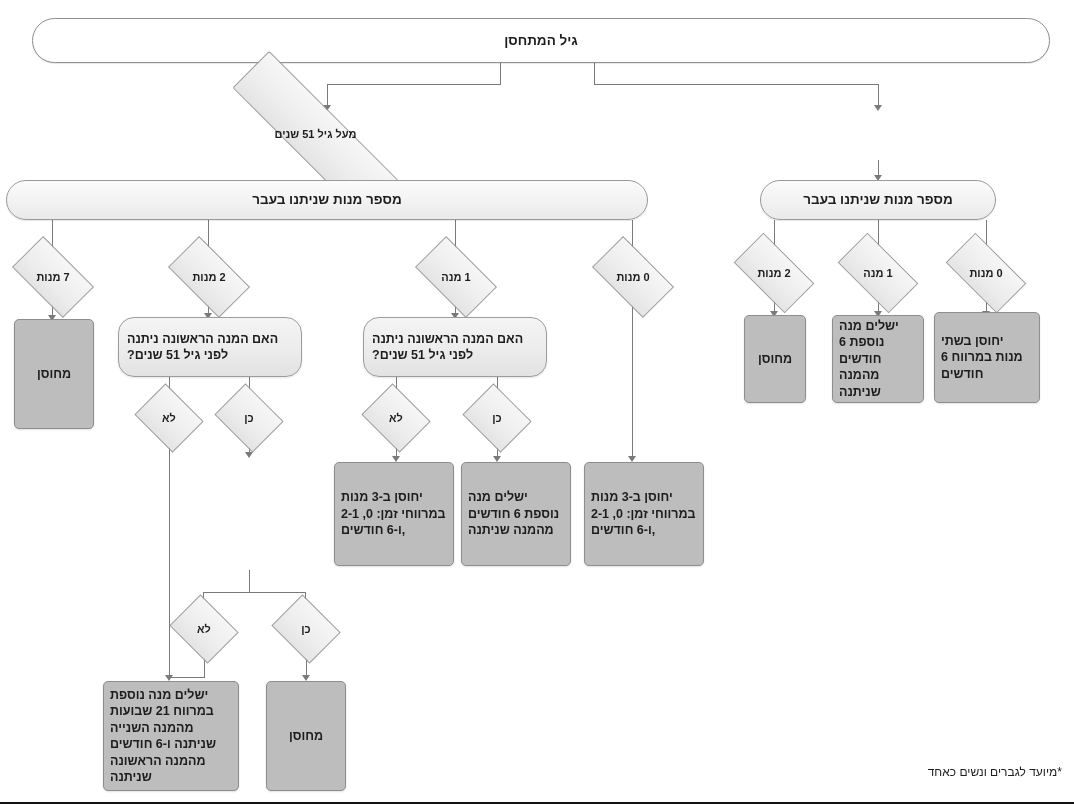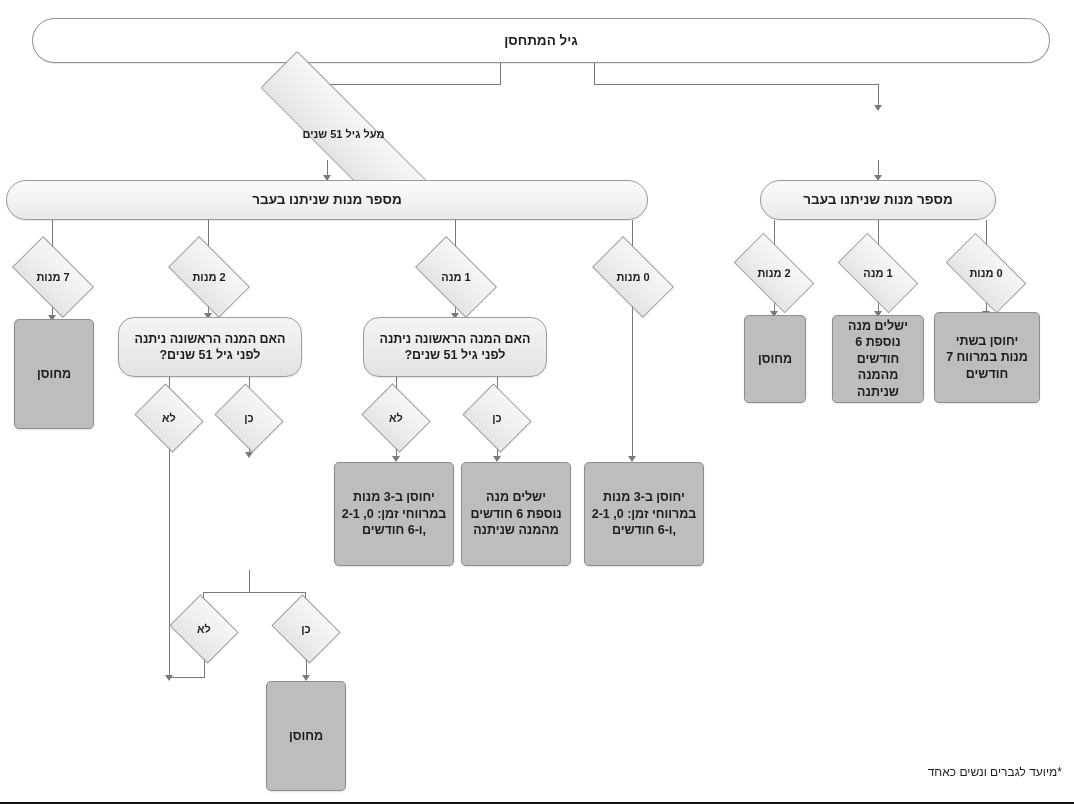--- a/index.html
+++ b/index.html
@@ -17,21 +17,21 @@
     background: #ffffff;
     overflow: hidden;
   }
   
   .node {
     position: absolute;
     box-sizing: border-box;
     display: flex;
     align-items: center;
     justify-content: center;
-    text-align: center;
+    text-align: left;
     direction: rtl;
     unicode-bidi: bidi-override;
     color: #1d1d1d;
     line-height: 1.32;
     z-index: 3;
   }
   
   .terminator {
     background: linear-gradient(180deg, #fbfbfb 0%, #f2f2f2 55%, #e9e9e9 100%);
     border: 1px solid #9a9a9a;
@@ -133,21 +133,21 @@
   <div class="ln v" style="left:500px; top:63px; width:1px; height:21px;"></div>
   <div class="ln h" style="left:327px; top:84px; width:174px; height:1px;"></div>
   <div class="ln v" style="left:327px; top:84px; width:1px; height:23px;"></div>
   <div class="arrow" style="left:323px; top:105px;"></div>
 
   <div class="ln v" style="left:594px; top:63px; width:1px; height:21px;"></div>
   <div class="ln h" style="left:594px; top:84px; width:285px; height:1px;"></div>
   <div class="ln v" style="left:878px; top:84px; width:1px; height:23px;"></div>
   <div class="arrow" style="left:874px; top:105px;"></div>
 
-  <div class="node diamond wide" style="left:252px; top:108px; width:183px; height:52px;">
+  <div class="node diamond wide" style="left:224px; top:108px; width:183px; height:52px;">
     <span class="dshape"></span>
     <span class="dlabel">מעל גיל 15 שנים</span>
   </div>
 
 
   <div class="ln v" style="left:327px; top:160px; width:1px; height:17px;"></div>
   <div class="arrow" style="left:323px; top:175px;"></div>
 
   <div class="ln v" style="left:878px; top:160px; width:1px; height:17px;"></div>
   <div class="arrow" style="left:874px; top:175px;"></div>
@@ -234,20 +234,21 @@
     <span class="dlabel">לא</span>
   </div>
   <div class="node diamond" style="left:279px; top:607px; width:54px; height:44px;">
     <span class="dshape"></span>
     <span class="dlabel">כן</span>
   </div>
 
   <div class="ln v" style="left:204px; top:651px; width:1px; height:26px;"></div>
   <div class="ln h" style="left:169px; top:677px; width:36px; height:1px;"></div>
 
+  <div class="node result" style="left:103px; top:681px; width:136px; height:110px;">ישלים מנה נוספת במרווח 12 שבועות מהמנה השנייה שניתנה ו-6 חודשים מהמנה הראשונה שניתנה</div>
 
   <div class="ln v" style="left:306px; top:651px; width:1px; height:26px;"></div>
   <div class="arrow" style="left:302px; top:675px;"></div>
   <div class="node result" style="left:266px; top:681px; width:80px; height:110px;">מחוסן</div>
 
   <div class="ln v" style="left:396px; top:377px; width:1px; height:18px;"></div>
   <div class="arrow" style="left:392px; top:393px;"></div>
   <div class="node diamond" style="left:369px; top:396px; width:54px; height:44px;">
     <span class="dshape"></span>
     <span class="dlabel">לא</span>
@@ -291,18 +292,18 @@
   <div class="ln v" style="left:774px; top:294px; width:1px; height:19px;"></div>
   <div class="arrow" style="left:770px; top:311px;"></div>
   <div class="node result" style="left:744px; top:315px; width:62px; height:88px;">מחוסן</div>
 
   <div class="ln v" style="left:878px; top:294px; width:1px; height:19px;"></div>
   <div class="arrow" style="left:874px; top:311px;"></div>
   <div class="node result" style="left:832px; top:315px; width:92px; height:88px;">ישלים מנה נוספת 6 חודשים מהמנה שניתנה</div>
 
   <div class="ln v" style="left:986px; top:294px; width:1px; height:19px;"></div>
   <div class="arrow" style="left:982px; top:311px;"></div>
-  <div class="node result" style="left:934px; top:312px; width:106px; height:91px;">יחוסן בשתי מנות במרווח 7 חודשים</div>
+  <div class="node result" style="left:934px; top:312px; width:106px; height:91px;">יחוסן בשתי מנות במרווח 6 חודשים</div>
 
   <div class="footnote" style="right:12px; top:765px;">*מיועד לגברים ונשים כאחד</div>
 
   <div class="page-border"></div>
 </div>
 
 </body></html>

